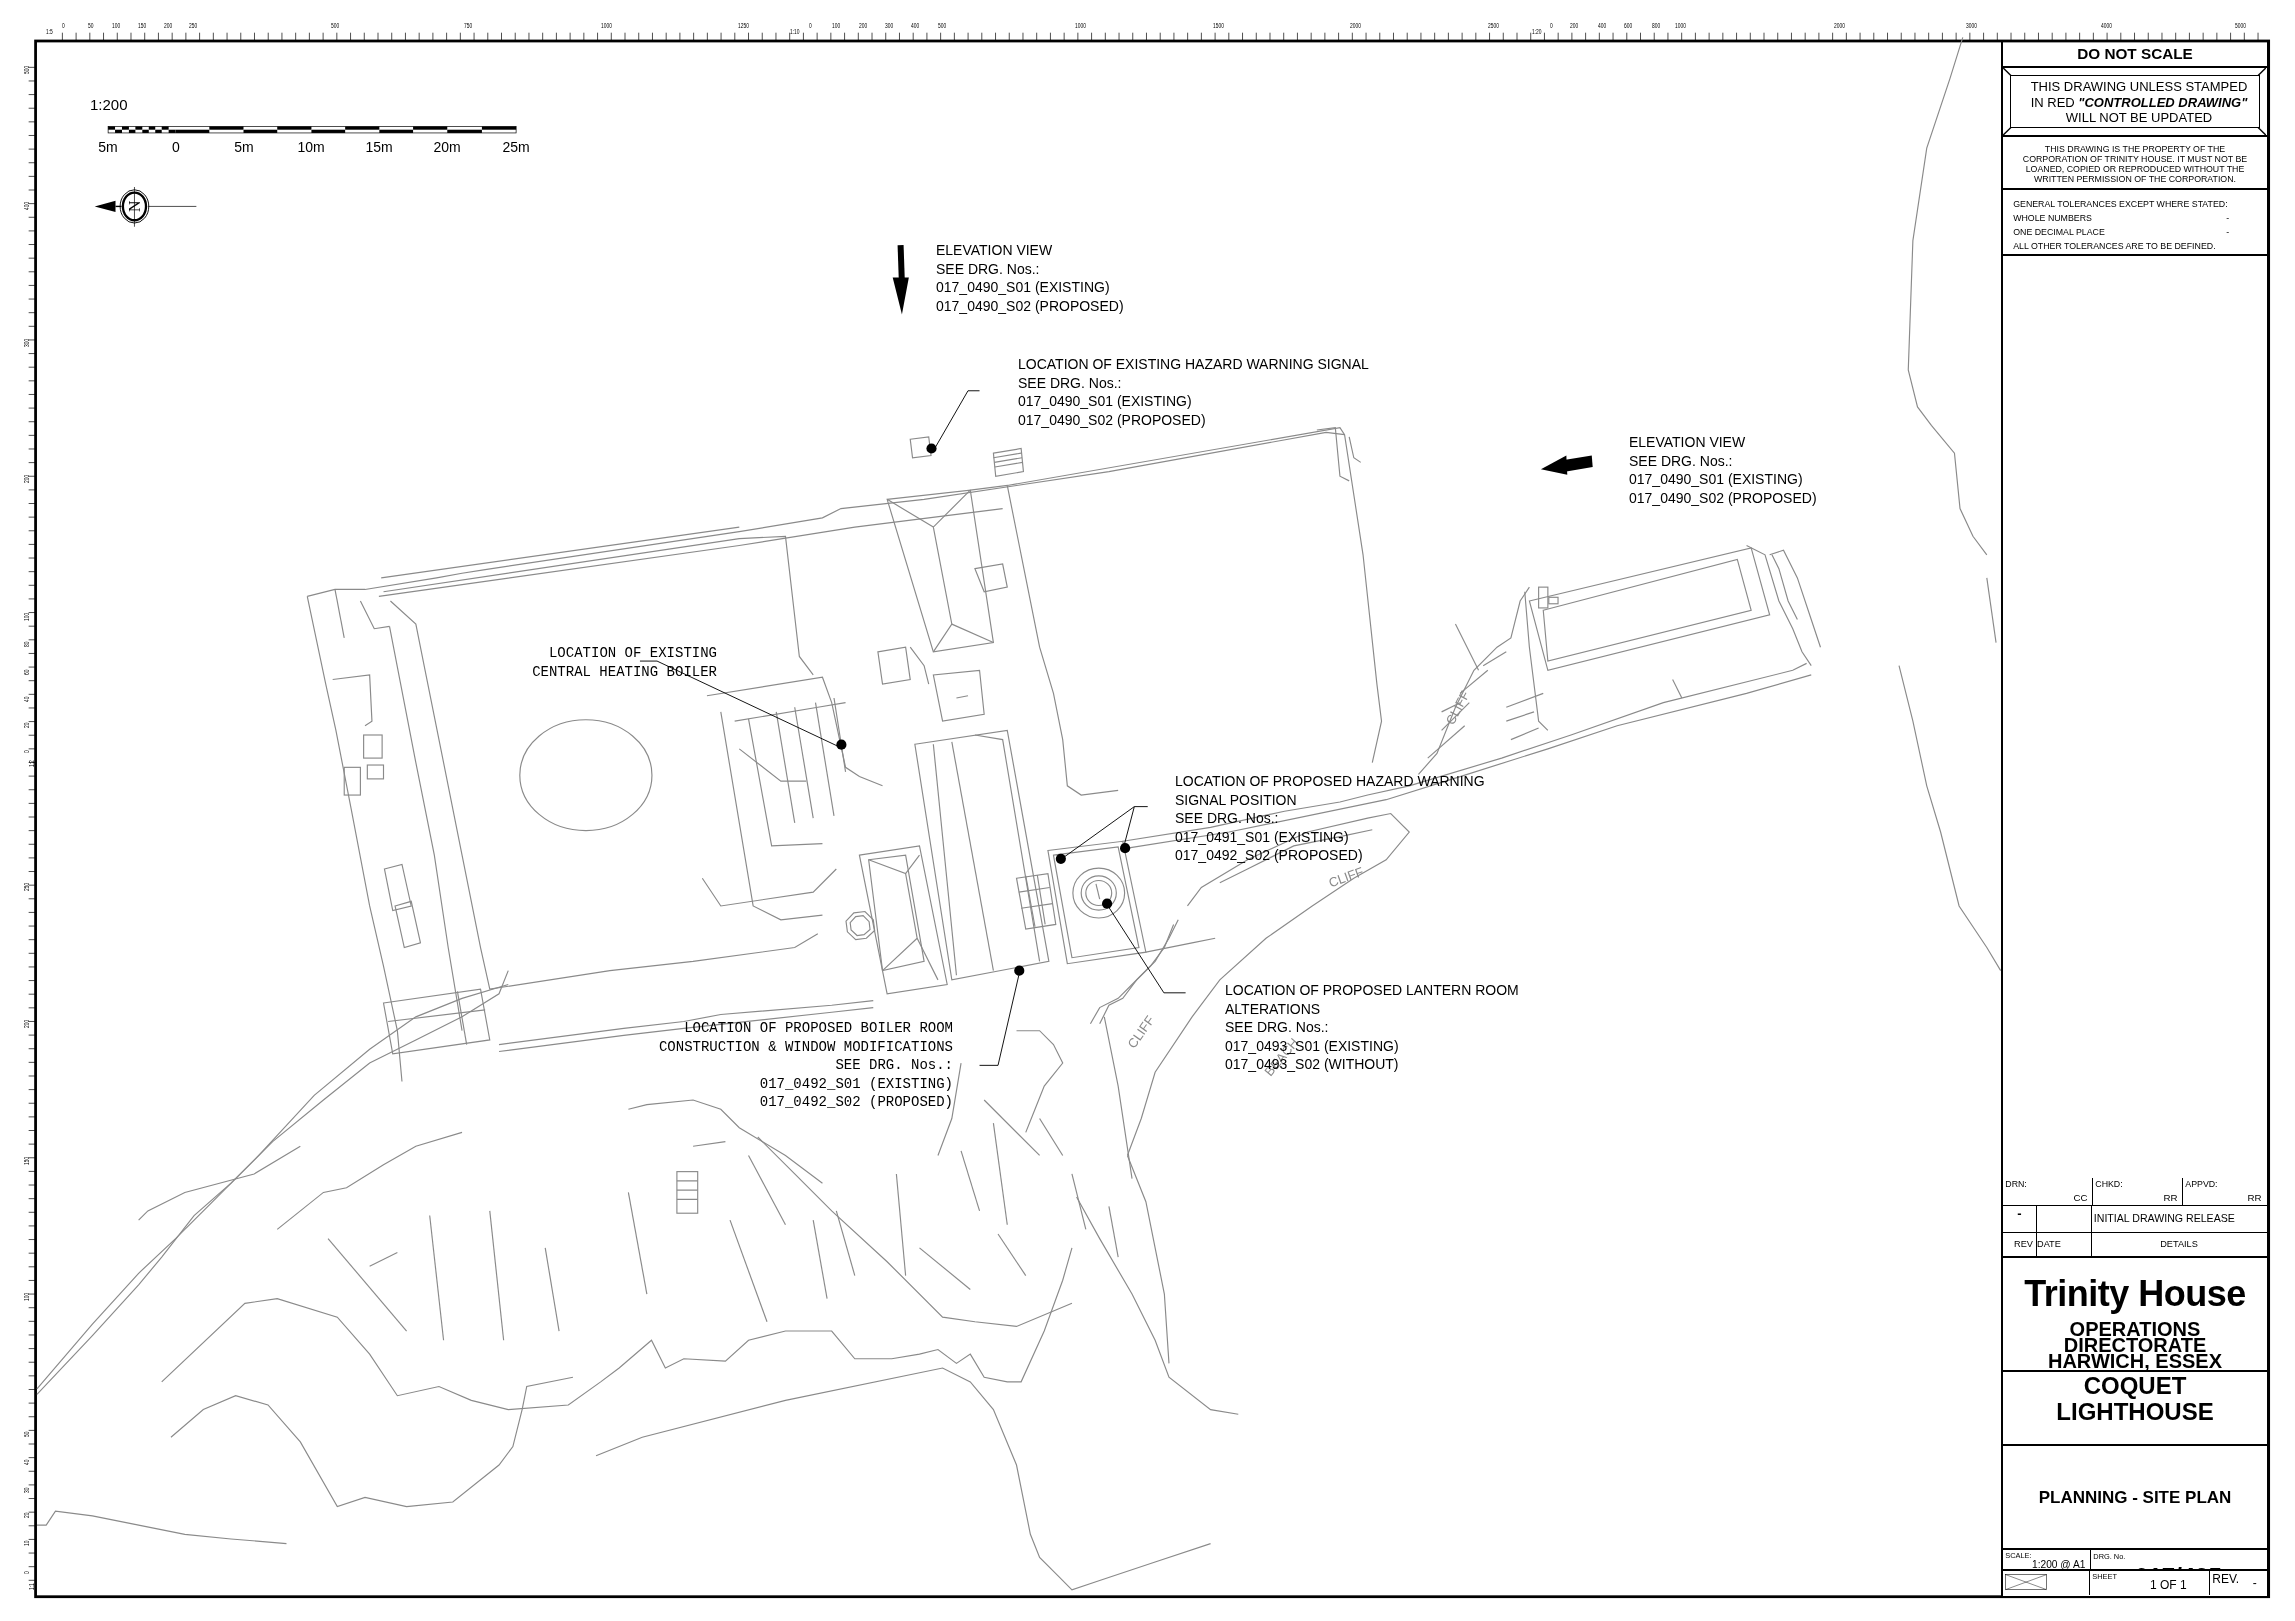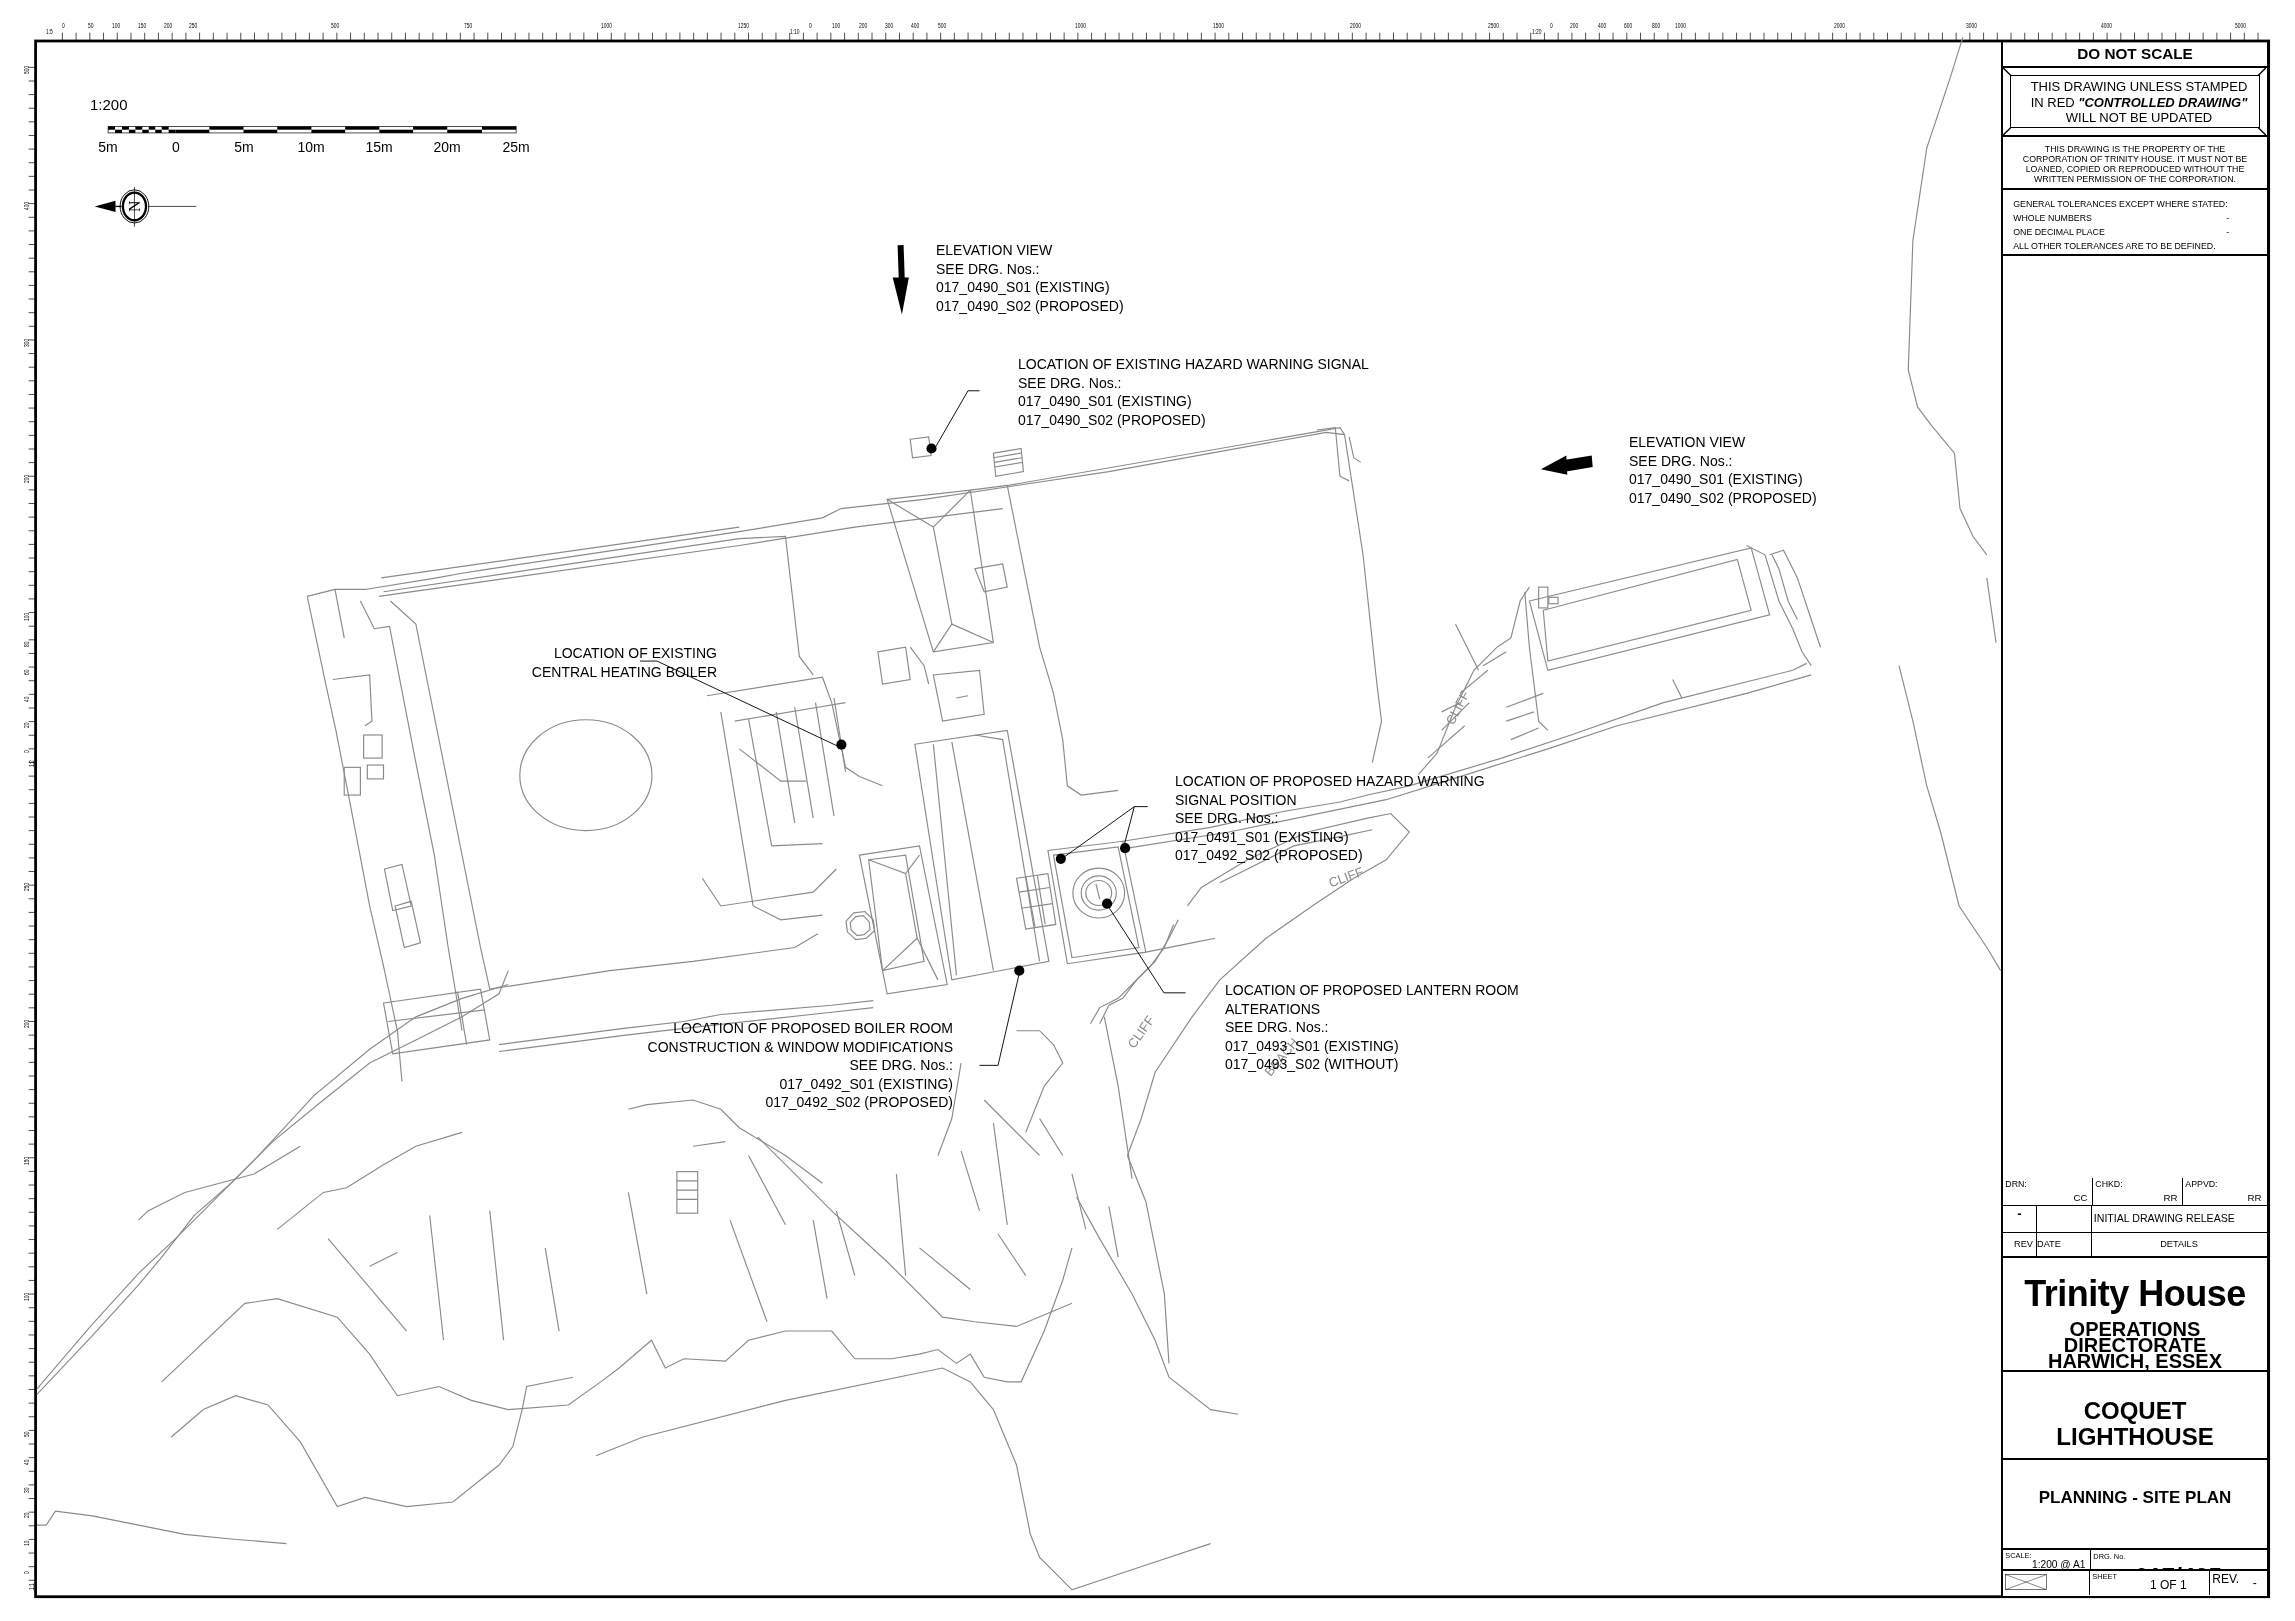--- a/index.html
+++ b/index.html
@@ -2,21 +2,21 @@
 <html style="font-size:7.4px"><head>
 <meta charset="utf-8">
 <style>
   html, body { margin:0; padding:0; background:#ffffff; }
   body { width:2295px; height:1622px; position:relative; overflow:hidden; font-family:"Liberation Sans", sans-serif; color:#000; }
   .abs { position:absolute; }
   .ruler-label { position:absolute; font-size:7px; font-family:"Liberation Sans", sans-serif; transform:scaleX(0.7); transform-origin:left bottom; color:#000; white-space:nowrap; }
   .vruler-label { position:absolute; font-size:7px; font-family:"Liberation Sans", sans-serif; transform:rotate(-90deg) scaleX(0.7); transform-origin:left top; white-space:nowrap; }
   #sheet-svg { position:absolute; left:0; top:0; }
   .note { position:absolute; font-size:14px; line-height:18.5px; white-space:nowrap; font-family:"Liberation Sans", sans-serif; }
-  .note.right { text-align:right; }
+  .note.right { text-align:right;font-family:Liberation Mono, monospace; }
   .note div { display:block; }
   .scale-title { position:absolute; left:90px; top:96px; font-size:15px; }
   .scale-lbl { position:absolute; top:139px; font-size:14px; transform:translateX(-50%); }
   
   .tb { position:absolute; left:2001px; top:41px; width:268px; height:1556px; border-left:2.8px solid #000; border-right:2.8px solid #000; box-sizing:border-box; }
   .tb-sec { position:absolute; left:0; right:0; box-sizing:border-box; }
   .tb-dns { top:0; height:27px; border-bottom:2.3px solid #000; text-align:center; font-weight:bold; font-size:15.3px; line-height:26px; }
   .tb-stamp { top:27px; height:69px; border-bottom:2.3px solid #000; }
   .tb-stamp-inner { position:absolute; left:7px; right:7px; top:7px; bottom:7px; border:1.8px solid #000; text-align:center; font-size:13px; line-height:15.7px; padding-top:2.8px; box-sizing:border-box;padding-left:8px; }
   .tb-prop { top:96px; height:53px; border-bottom:2.3px solid #000; text-align:center; font-size:8.8px; line-height:10.2px; padding-top:6.5px; }
@@ -26,21 +26,21 @@
   .tb-notes { top:215px; height:922px; border-bottom:1.8px solid #000; font-size:11px; padding:7.4px 0 0 10.2px; }
   .tb-sign { top:1137px; height:28px; border-bottom:0.9px solid #000; }
   .cell { position:absolute; box-sizing:border-box; }
   .cell .lab { position:absolute; left:2.3px; top:0.9px; font-size:8.8px; }
   .cell .val { position:absolute; right:4.6px; bottom:1.8px; font-size:9.7px; }
   .tb-rev { top:1165px; height:27px; border-bottom:1.4px solid #000; }
   .tb-revh { top:1191px; height:26px; border-bottom:2.3px solid #000; }
   .tb-org { top:1218px; height:113px; border-bottom:2.8px solid #000; text-align:center; }
   .tb-org .big { font-weight:bold; font-size:36px; line-height:37px; margin-top:16px; letter-spacing:-0.5px; }
   .tb-org .sub { font-weight:bold; font-size:20px; line-height:15.7px; margin-top:10.2px; }
-  .tb-site { top:1331px; height:88px; border-bottom:2.8px solid #000; text-align:center; font-weight:bold; font-size:24px; line-height:26px; padding-top:26px; }
+  .tb-site { top:1331px; height:74px; border-bottom:2.8px solid #000; text-align:center; font-weight:bold; font-size:24px; line-height:26px; padding-top:1px; }
   .tb-dtitle { top:1405px; height:104px; border-bottom:2.8px solid #000; text-align:center; font-weight:bold; font-size:17px; line-height:104px; }
   .tb-bottom { top:1509px; height:47px; }
 </style>
 </head>
 <body>
 
 <svg id="sheet-svg" width="2295" height="1622" viewBox="0 0 4967 3509" xmlns="http://www.w3.org/2000/svg">
 
   <g>
     <rect x="77" y="88" width="4833" height="3367" fill="none" stroke="#000" stroke-width="6"></rect>

